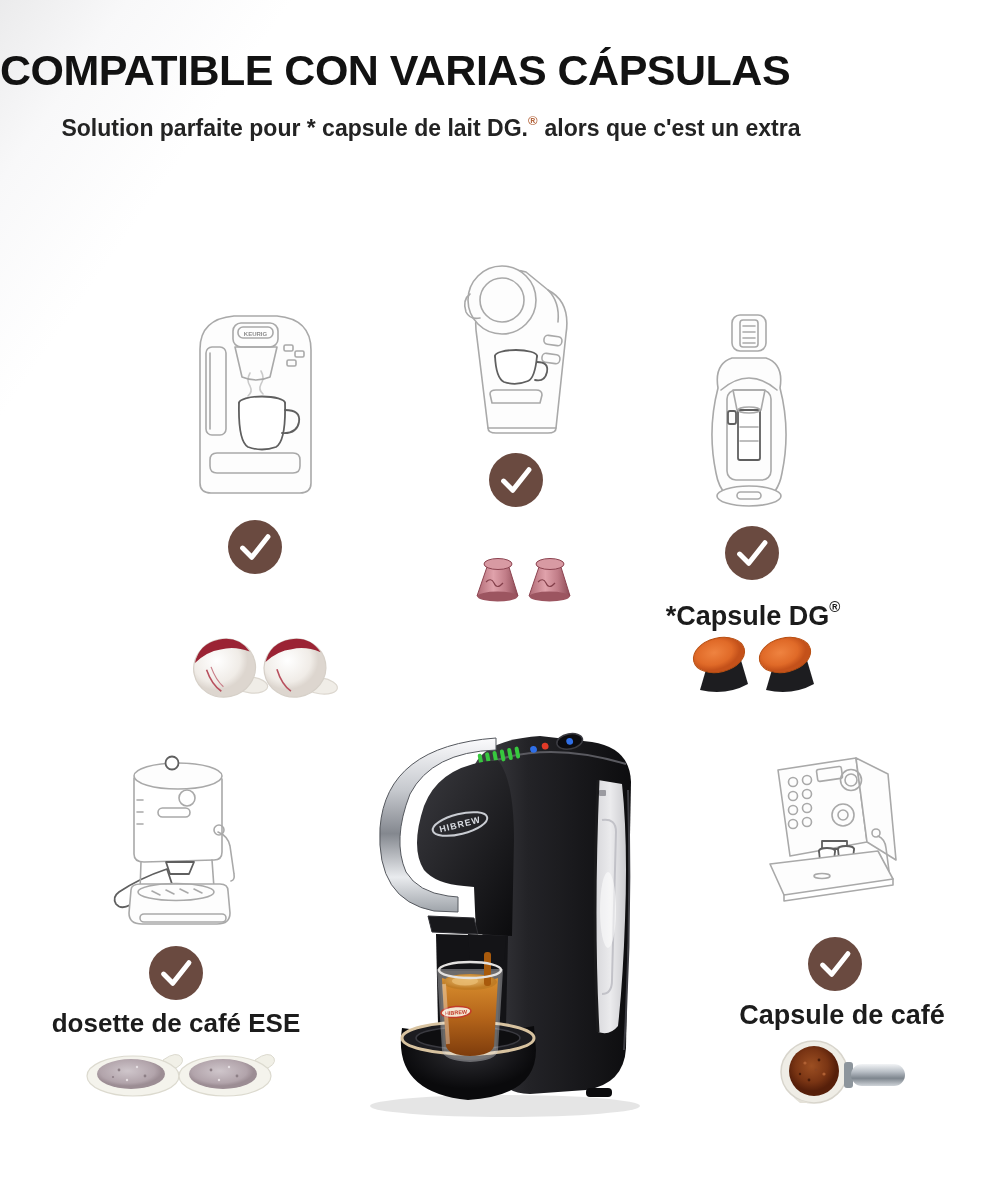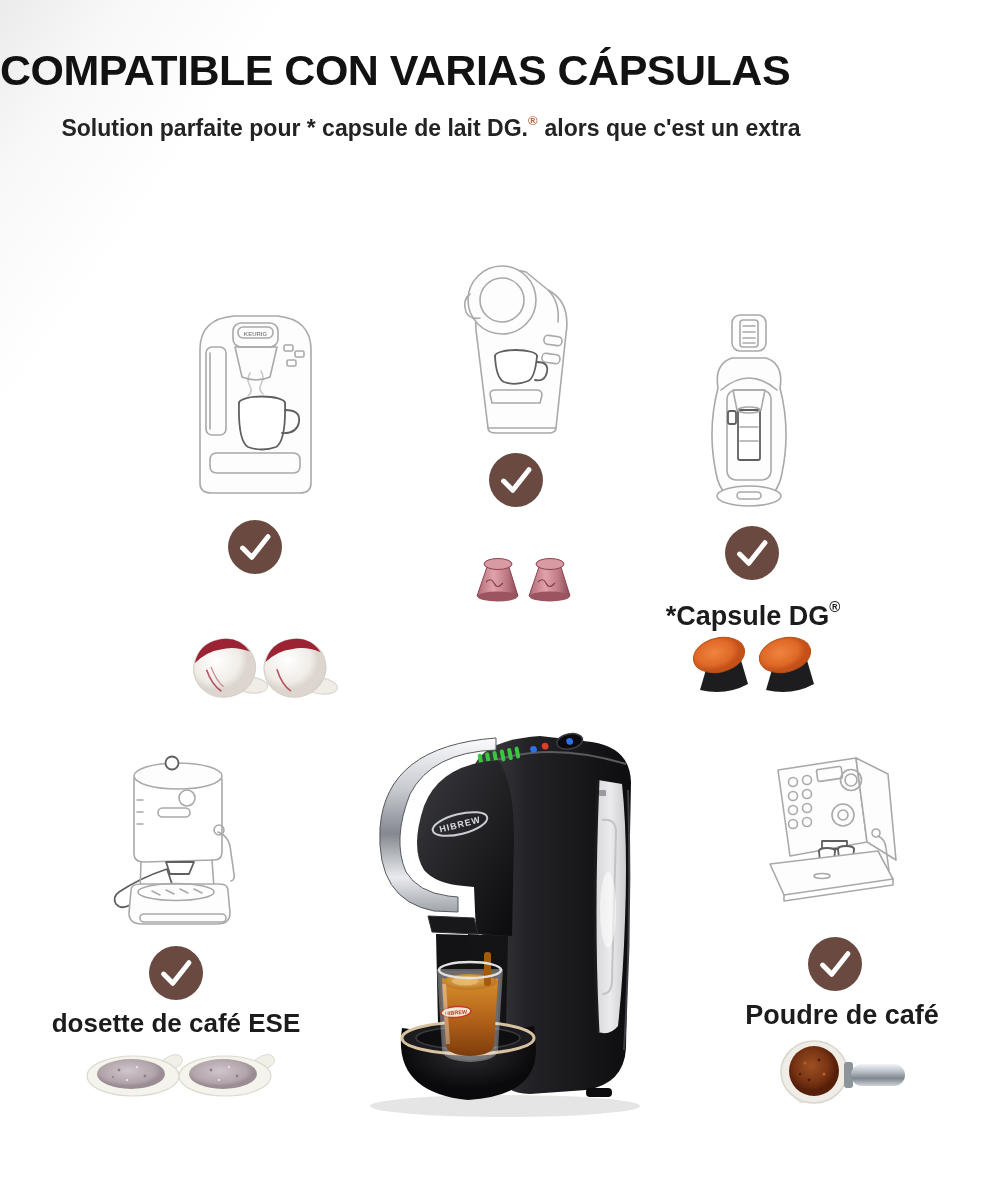--- a/index.html
+++ b/index.html
@@ -262,21 +262,21 @@
       <path class="sk" d="M34 157 V163 L143 147 V141"></path>
       <ellipse class="sk" cx="72" cy="138" rx="8" ry="2.5"></ellipse>
     </svg>
   </div>
   <div class="abs check" style="left:808px;top:937px;">
     <svg viewBox="0 0 50 50">
         <circle cx="25" cy="25" r="25" fill="#6a4a40"></circle>
         <path d="M13.5 26 L22 34.5 L37 15.5" stroke="#fff" stroke-width="4.6" fill="none" stroke-linecap="round" stroke-linejoin="round"></path>
       </svg>
   </div>
-  <div class="abs caption" style="left:710px;top:1000px;width:264px;"><span>Poudre de café</span></div>
+  <div class="abs caption" style="left:710px;top:1000px;width:264px;"><span>Capsule de café</span></div>
   <div class="abs" style="left:772px;top:1034px;width:138px;height:72px;">
     <svg viewBox="0 0 138 72" width="138" height="72">
       <defs>
         <radialGradient id="gPow" cx=".45" cy=".4">
             <stop offset="0" stop-color="#9c4f22"></stop>
             <stop offset=".65" stop-color="#7a3514"></stop>
             <stop offset="1" stop-color="#561f0a"></stop>
           </radialGradient>
         <linearGradient id="gHandle" x1="0" y1="0" x2="0" y2="1">
             <stop offset="0" stop-color="#f2f4f6"></stop>

